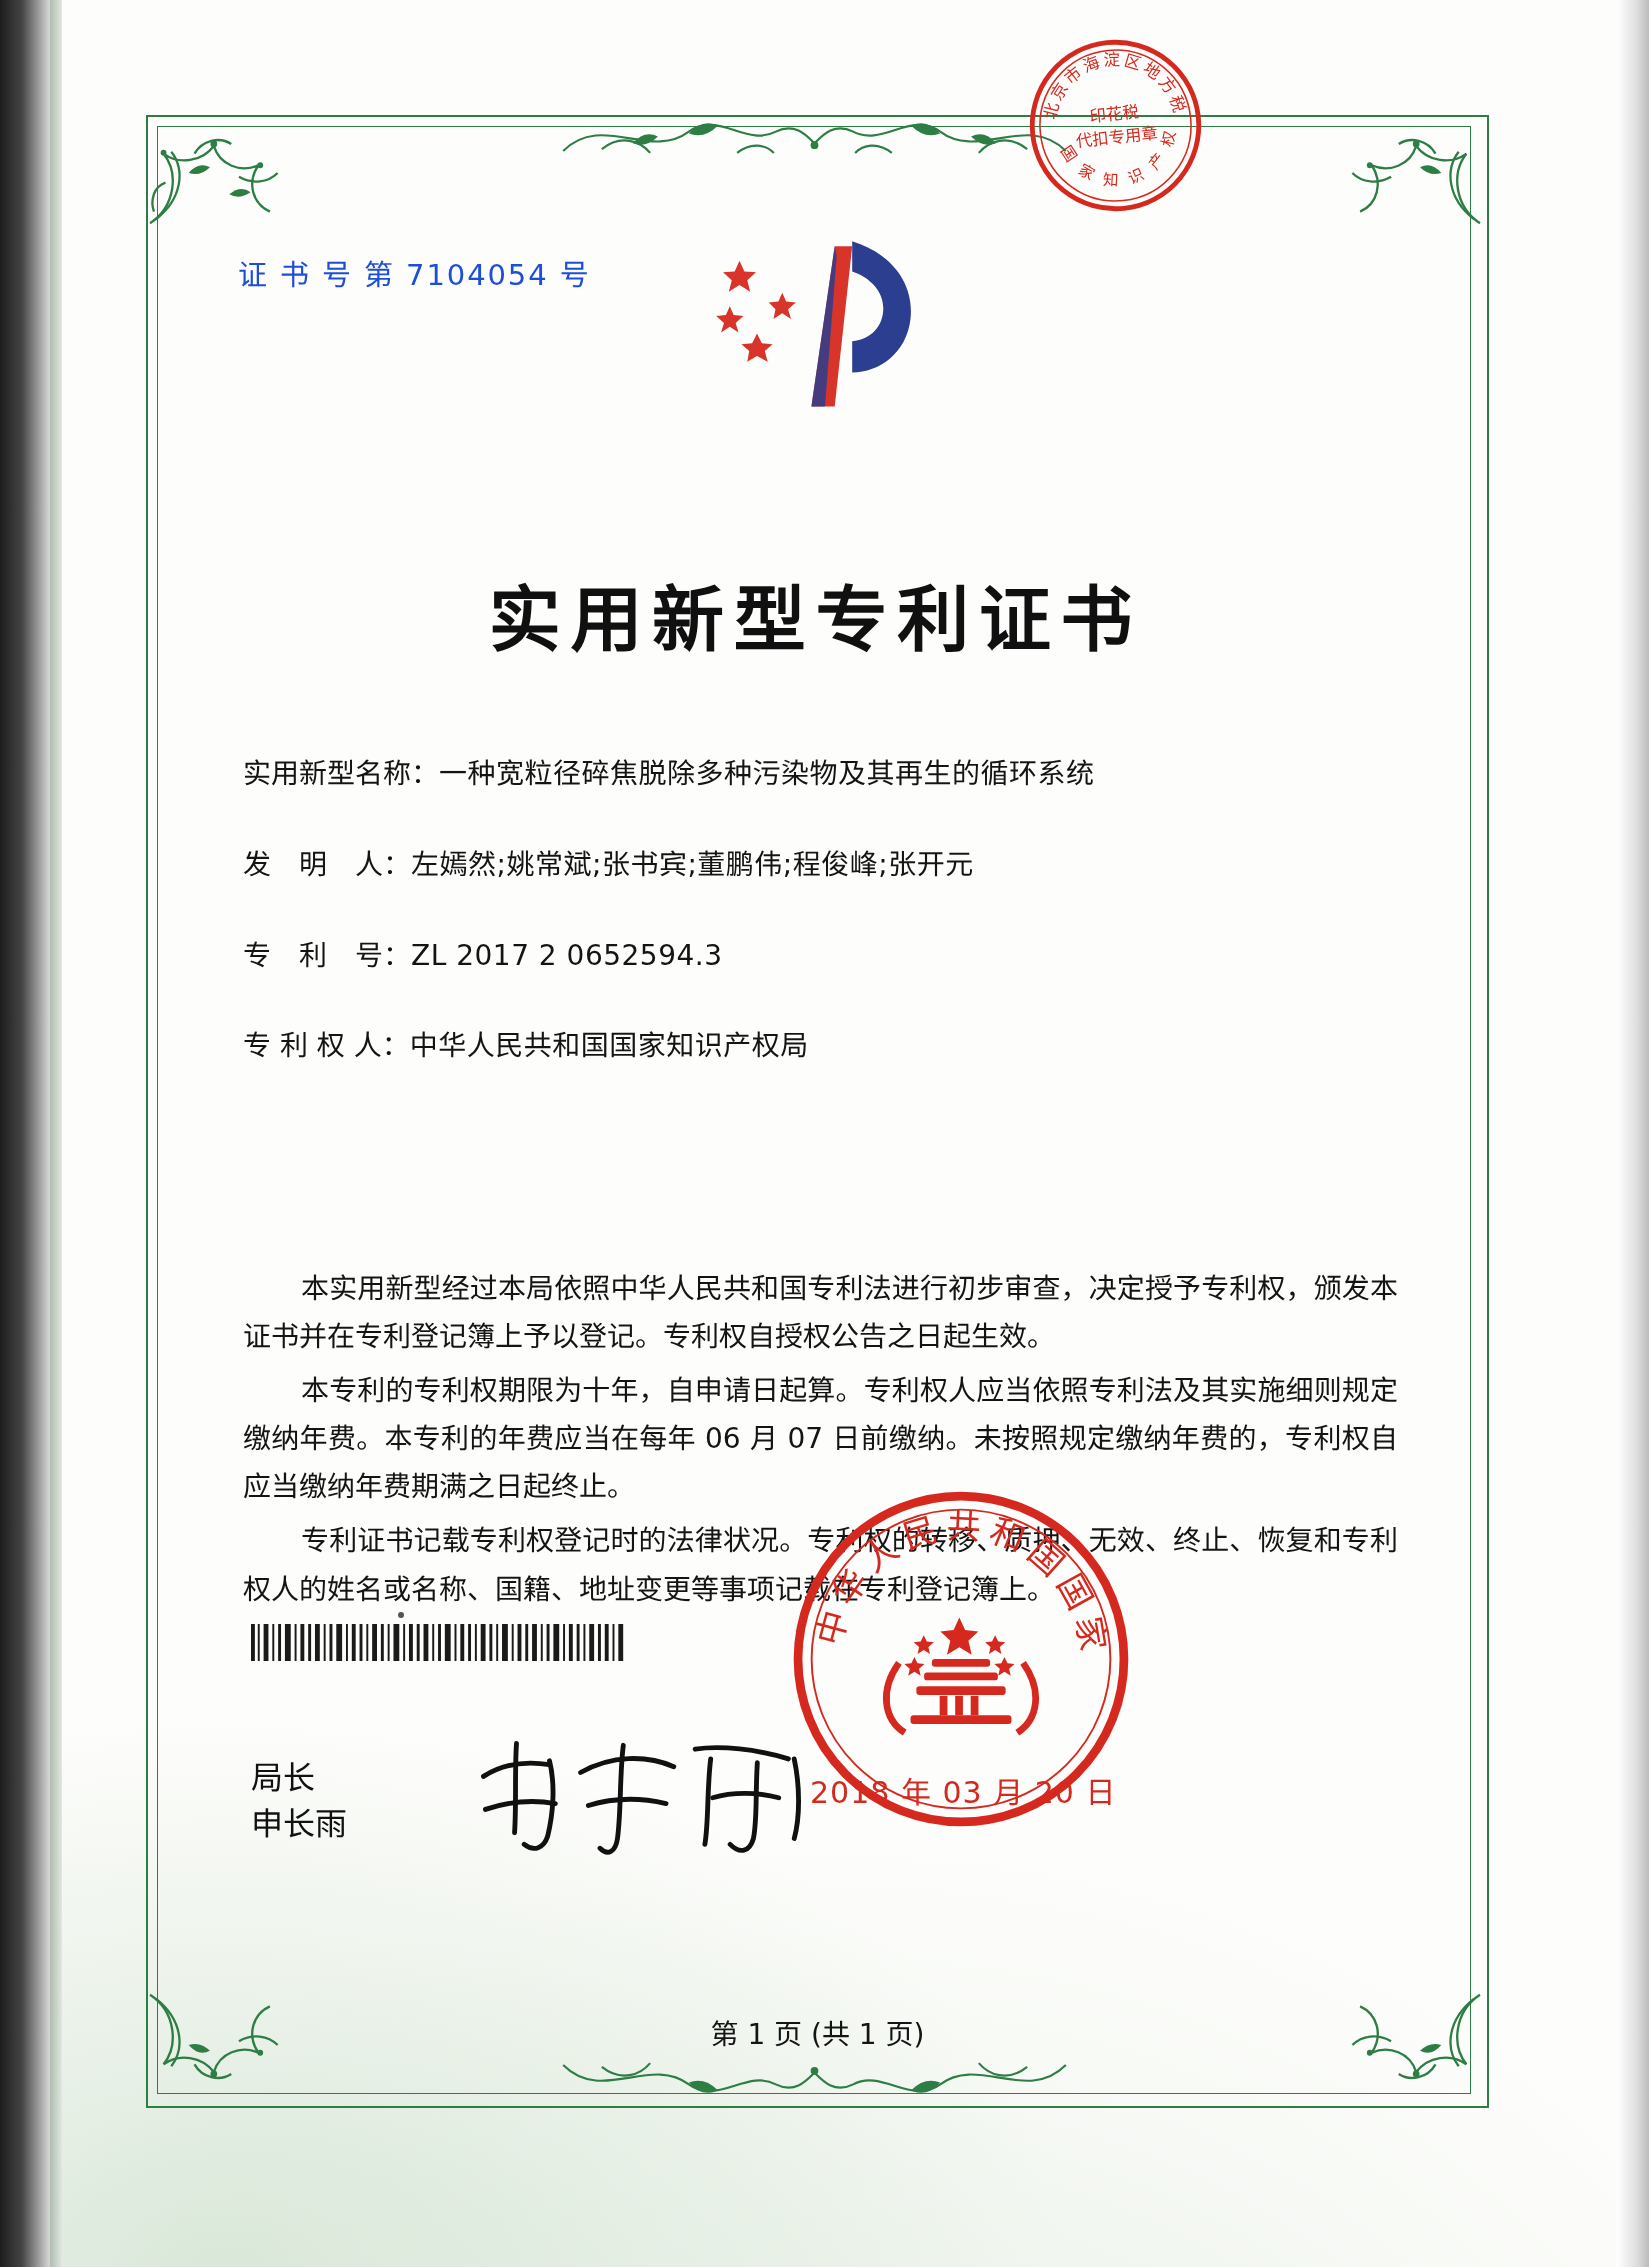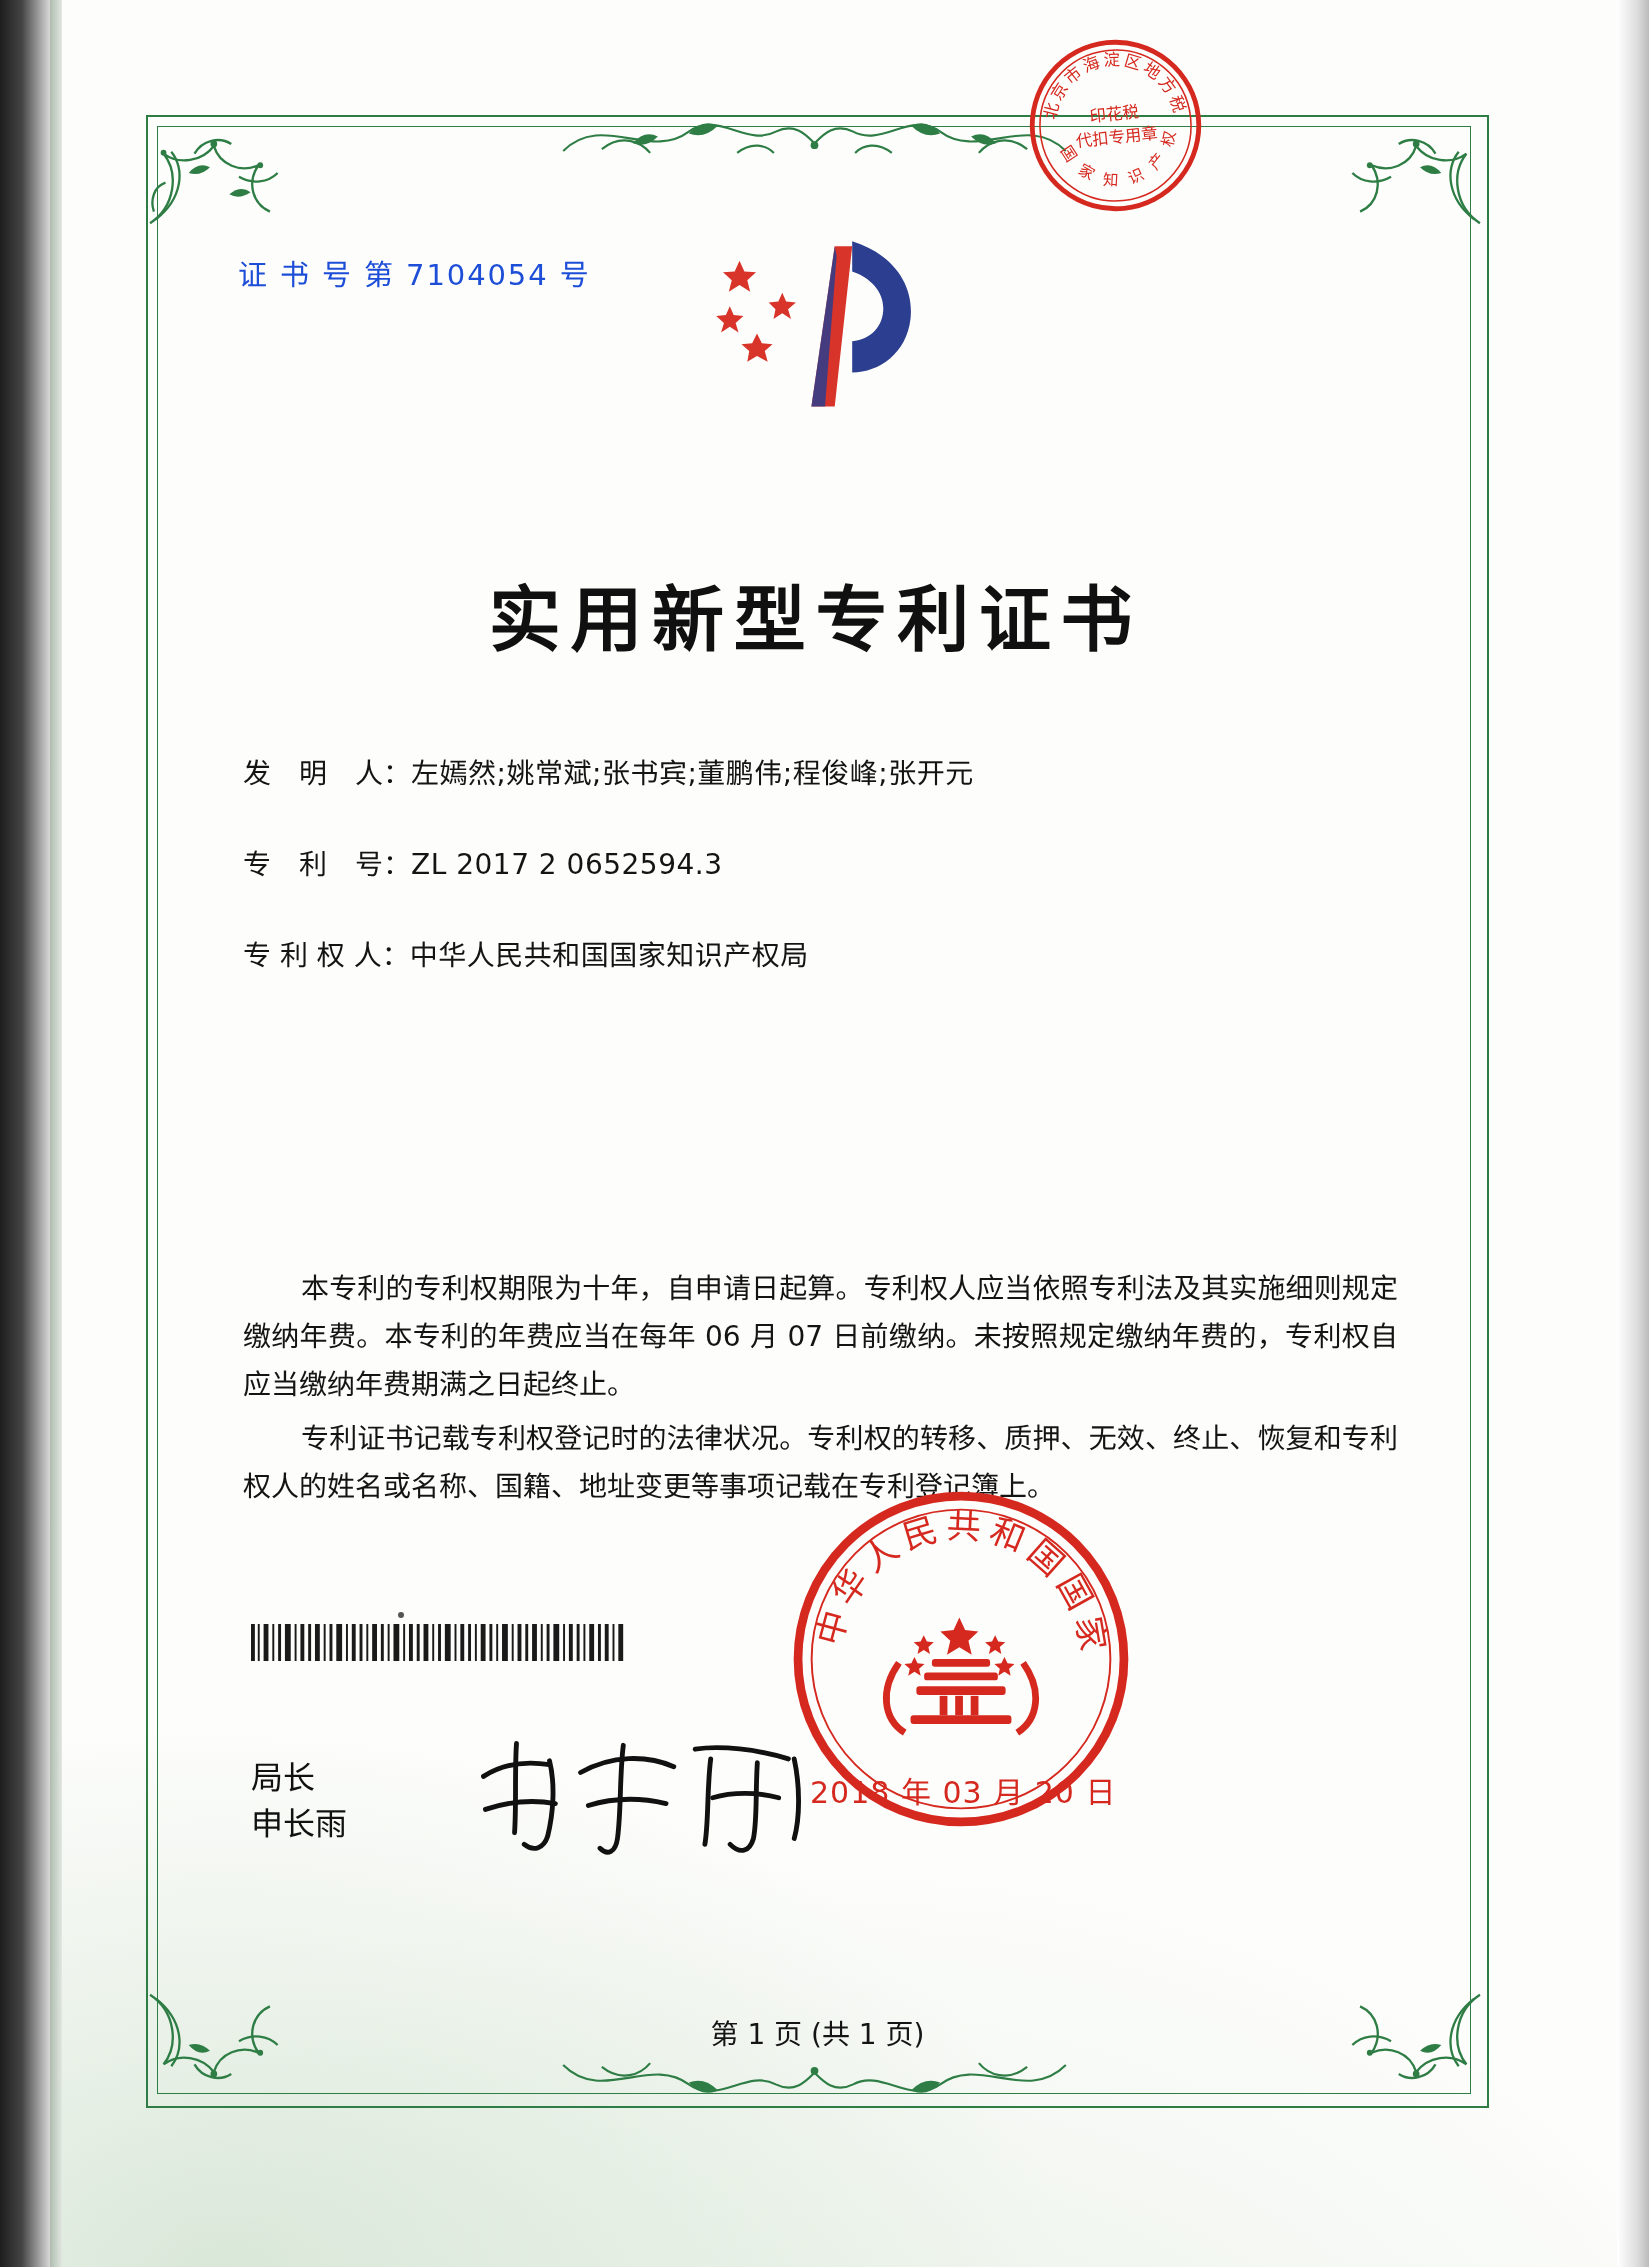--- a/index.html
+++ b/index.html
@@ -246,31 +246,35 @@
         <path d="M70 120 l5 10 11 1 -8 7 3 11 -11 -6 -10 6 2 -11 -8 -7 11 -1z"></path>
         <path d="M96 78 l4 9 10 1 -8 7 3 10 -9 -6 -9 6 2 -10 -7 -7 10 -1z"></path>
       </g>
     </svg>
   </div>
 
   <div class="title">实用新型专利证书</div>
 
   <div class="fields">
     <div class="field">
+      <span class="lab">实用新型名称：</span><span class="val">一种宽粒径碎焦脱除多种污染物及其再生的循环系统</span>
+    </div>
+    <div class="field">
       <span class="lab">发　明　人：</span><span class="val">左嫣然;姚常斌;张书宾;董鹏伟;程俊峰;张开元</span>
     </div>
     <div class="field">
       <span class="lab">专　利　号：</span><span class="val">ZL 2017 2 0652594.3</span>
     </div>
     <div class="field">
       <span class="lab">专 利 权 人：</span><span class="val">中华人民共和国国家知识产权局</span>
     </div>
   </div>
 
   <div class="paras">
+    <p>本实用新型经过本局依照中华人民共和国专利法进行初步审查，决定授予专利权，颁发本证书并在专利登记簿上予以登记。专利权自授权公告之日起生效。</p>
     <p>本专利的专利权期限为十年，自申请日起算。专利权人应当依照专利法及其实施细则规定缴纳年费。本专利的年费应当在每年 06 月 07 日前缴纳。未按照规定缴纳年费的，专利权自应当缴纳年费期满之日起终止。</p>
     <p>专利证书记载专利权登记时的法律状况。专利权的转移、质押、无效、终止、恢复和专利权人的姓名或名称、国籍、地址变更等事项记载在专利登记簿上。</p>
   </div>
 
   <div class="barcode-tick"></div>
   <div class="barcode">
     <svg viewBox="0 0 390 38" xmlns="http://www.w3.org/2000/svg" preserveAspectRatio="none">
       <g fill="#1a1a1a">
         <rect x="0" y="0" width="4" height="38"></rect>
           <rect x="7" y="0" width="2" height="38"></rect>

